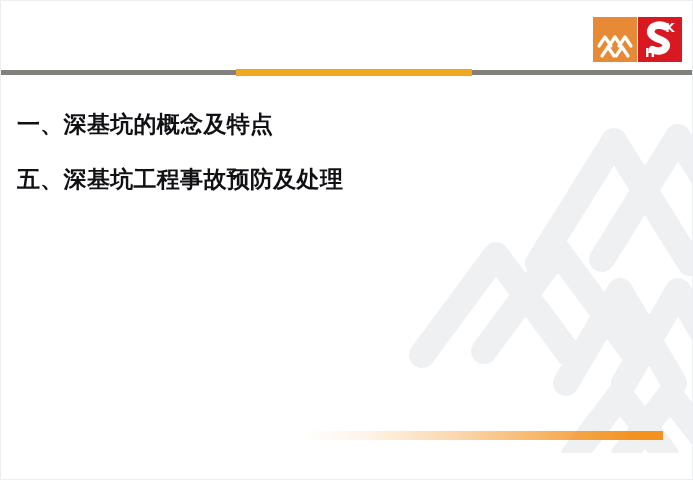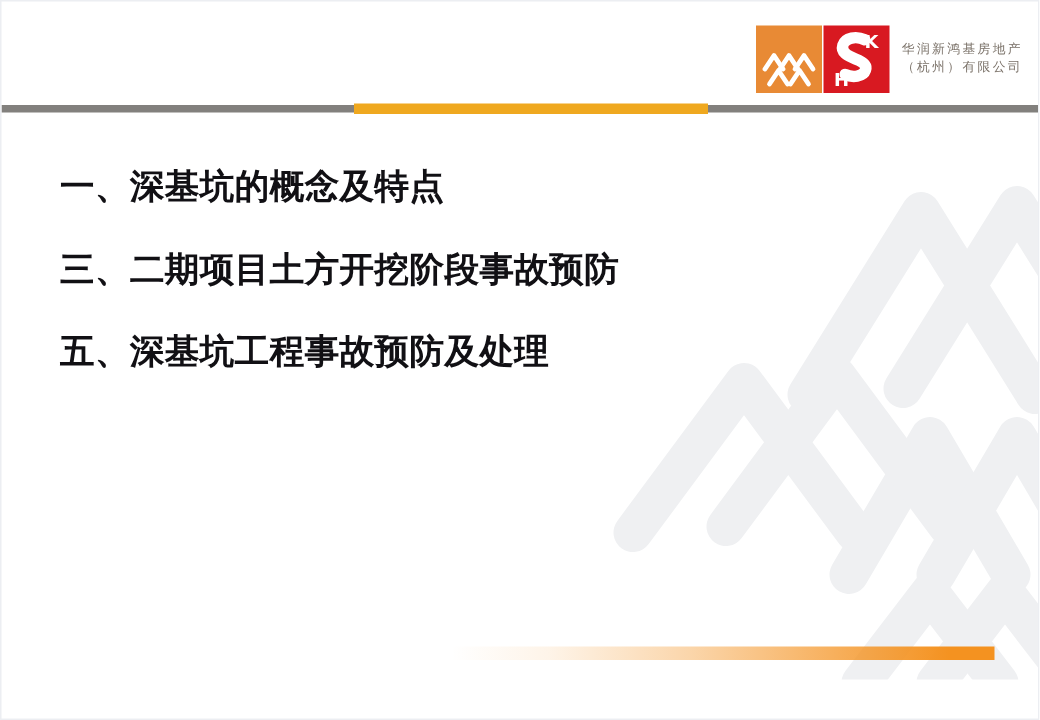--- a/index.html
+++ b/index.html
@@ -72,21 +72,21 @@
     background:#EFA81F;
     z-index:5;
   }
 
   
   #content{
     position:absolute;
     left:0; top:74px;
     width:560px; height:352px;
     z-index:2;
-    padding:22px 0 0 39px;
+    padding:22px 0 0 16px;
   }
   .toc-item{
     display:block;
     height:55px;
     line-height:55px;
     color:#111014;
     font-size:23px;
     font-weight:700;
     white-space:nowrap;
     font-family:"Liberation Serif","DejaVu Serif",serif;
@@ -150,32 +150,27 @@
           <svg viewBox="0 0 44 45" xmlns="http://www.w3.org/2000/svg" aria-hidden="true">
             <path d="M27.5 9.5c-5.5-2.6-13 -1.6-14.6 3.6c-1.5 5 3.4 7.3 8.2 9.1c4.6 1.7 8.3 3.6 6.9 7.6
                      c-1.5 4.4-8.6 5.2-13.6 2.8" fill="none" stroke="#ffffff" stroke-width="7.6" stroke-linecap="round"></path>
             <text x="32" y="15" font-family="DejaVu Sans, sans-serif" font-size="12" font-weight="bold" fill="#ffffff" text-anchor="middle">K</text>
             <text x="12" y="40" font-family="DejaVu Sans, sans-serif" font-size="12" font-weight="bold" fill="#ffffff" text-anchor="middle">H</text>
           </svg>
         </span>
 
       </div>
 
-      <div id="logo-text">
-        <span class="l1">华润新鸿基房地产</span>
-        <span class="l2">（杭州）有限公司</span>
-      </div>
 
     </div>
   </div>
 
   <div id="divider"></div>
   <div id="divider-accent"></div>
 
   <div id="content">
     <div class="toc-item">一、深基坑的概念及特点</div>
-    <div class="toc-item">三、二期项目土方开挖阶段事故预防</div>
     <div class="toc-item">五、深基坑工程事故预防及处理</div>
   </div>
 
   <div id="bottom-bar"></div>
 
 </div>
 
 </body></html>

